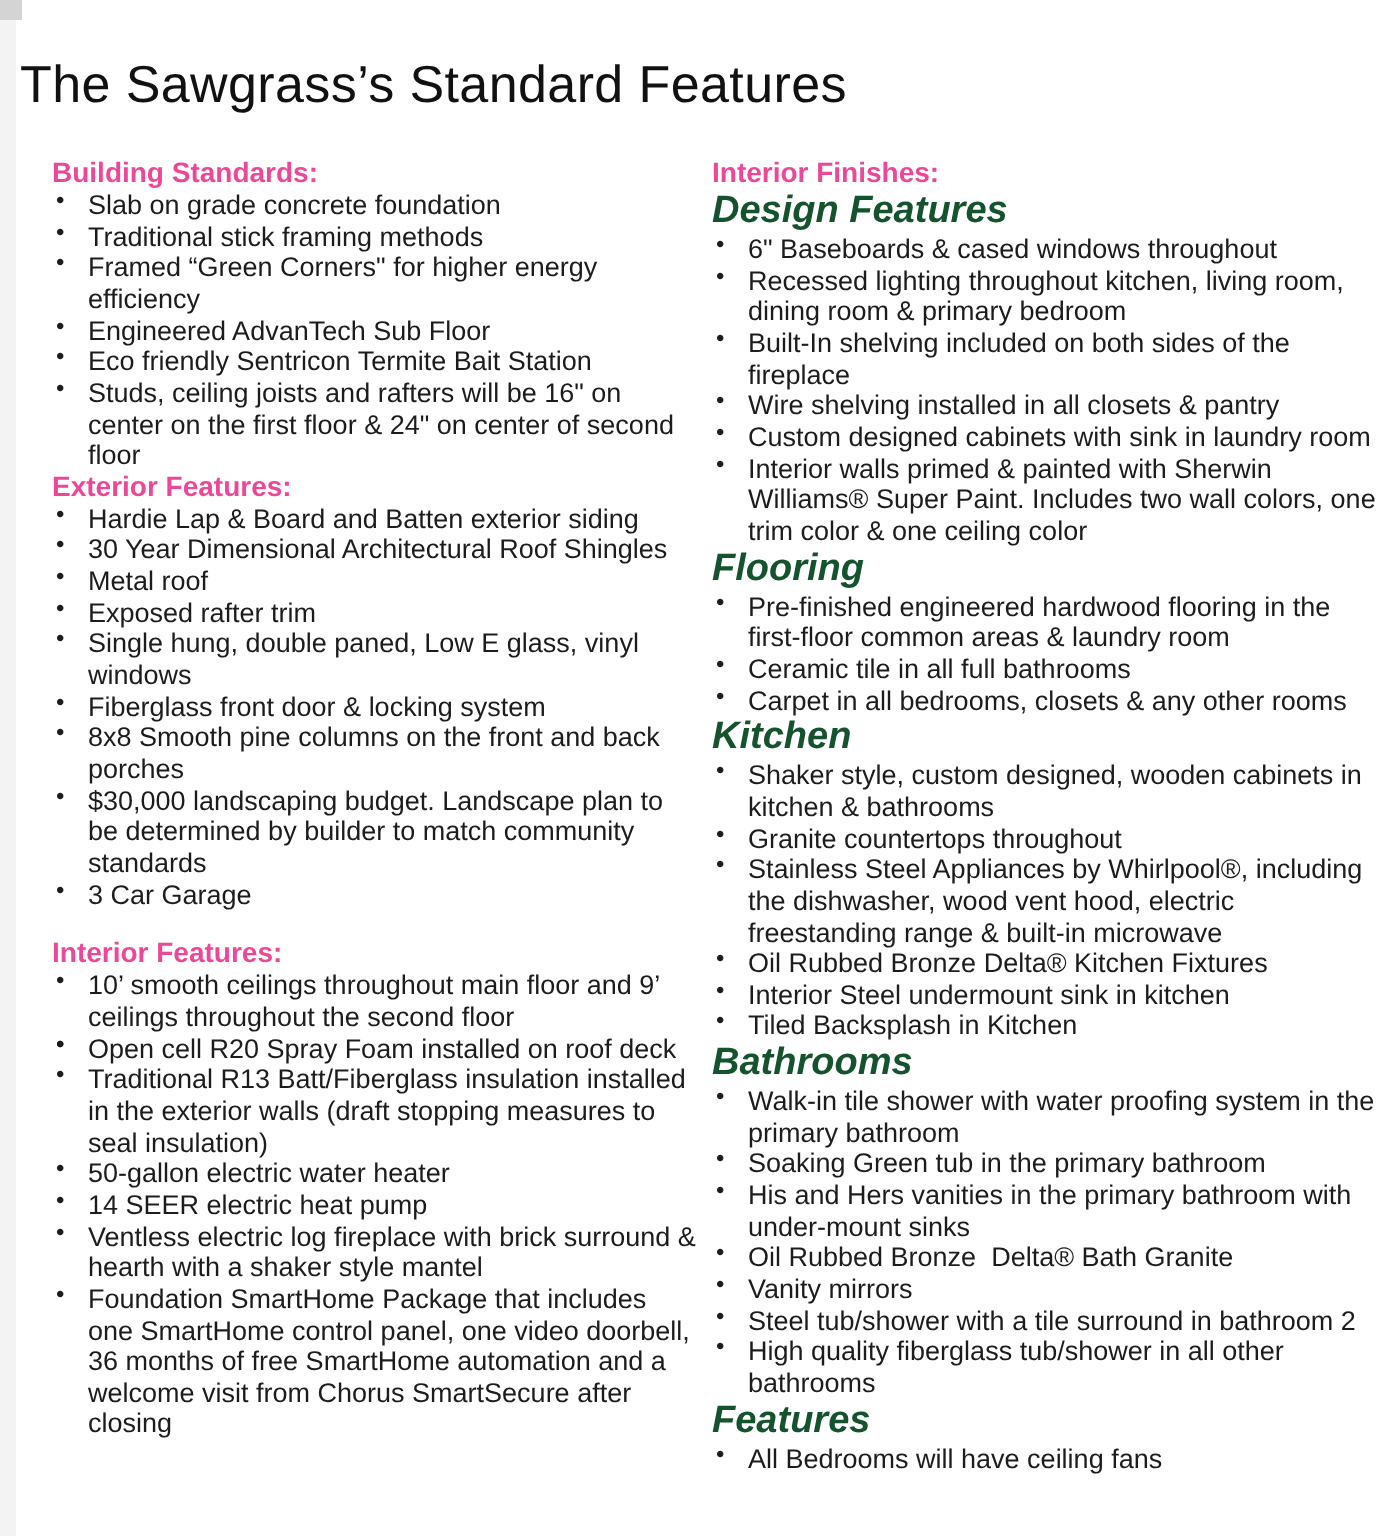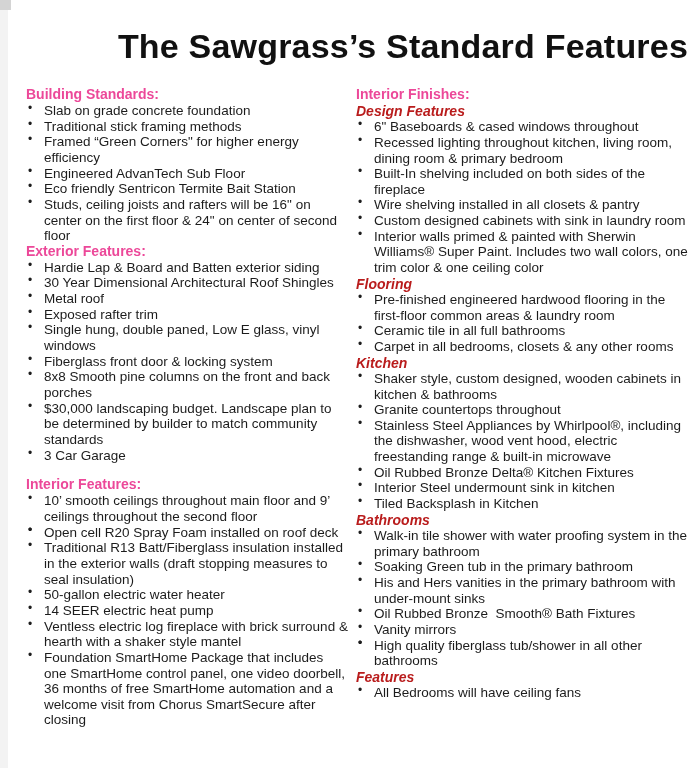--- a/index.html
+++ b/index.html
@@ -20,23 +20,23 @@
     background: #f3f3f3;
   }
   .scan-corner {
     position: absolute;
     left: 0; top: 0;
     width: 11px; height: 10px;
     background: #d4d4d4;
   }
   .doc-title {
     margin: 27px 10px 21px 10px;
-    text-align: right;
-    font-size: 34px;
-    font-weight: 700;
+    text-align: left;
+    font-size: 26px;
+    font-weight: 400;
     letter-spacing: 0.2px;
     color: #111111;
   }
   .columns {
     display: flex;
     padding-left: 26px;
     padding-right: 6px;
   }
   .column { box-sizing: border-box; }
   .column-left  { width: 330px; padding-right: 8px; }
@@ -45,25 +45,25 @@
   .section.gap-before { margin-top: 14px; }
   .section-heading {
     margin: 0;
     font-size: 14px;
     font-weight: 800;
     line-height: 1.14;
     color: #ec4899;
   }
   .subsection-heading {
     margin: 0;
-    font-size: 14px;
+    font-size: 19px;
     font-style: italic;
     font-weight: 600;
     line-height: 1.16;
-    color: #b91c1c;
+    color: #14532d;
   }
   .bullet-list {
     list-style: none;
     margin: 0;
     padding: 0;
   }
   .bullet-list li {
     position: relative;
     padding-left: 18px;
     font-size: 13.5px;
@@ -152,23 +152,23 @@
             <li><span class="bullet">•</span><span class="item-text">Stainless Steel Appliances by Whirlpool®, including the dishwasher, wood vent hood, electric freestanding range &amp; built-in microwave</span></li>
             <li><span class="bullet">•</span><span class="item-text">Oil Rubbed Bronze Delta® Kitchen Fixtures</span></li>
             <li><span class="bullet">•</span><span class="item-text">Interior Steel undermount sink in kitchen</span></li>
             <li><span class="bullet">•</span><span class="item-text">Tiled Backsplash in Kitchen</span></li>
           </ul>
           <h3 class="subsection-heading">Bathrooms</h3>
           <ul class="bullet-list">
             <li><span class="bullet">•</span><span class="item-text">Walk-in tile shower with water proofing system in the primary bathroom</span></li>
             <li><span class="bullet">•</span><span class="item-text">Soaking Green tub in the primary bathroom</span></li>
             <li><span class="bullet">•</span><span class="item-text">His and Hers vanities in the primary bathroom with under-mount sinks</span></li>
-            <li><span class="bullet">•</span><span class="item-text">Oil Rubbed Bronze  Smooth® Bath Fixtures</span></li>
+            <li><span class="bullet">•</span><span class="item-text">Oil Rubbed Bronze  Delta® Bath Granite</span></li>
             <li><span class="bullet">•</span><span class="item-text">Vanity mirrors</span></li>
-            <li><span class="bullet">•</span></li>
+            <li><span class="bullet">•</span><span class="item-text">Steel tub/shower with a tile surround in bathroom 2</span></li>
             <li><span class="bullet">•</span><span class="item-text">High quality fiberglass tub/shower in all other bathrooms</span></li>
           </ul>
           <h3 class="subsection-heading">Features</h3>
           <ul class="bullet-list">
             <li><span class="bullet">•</span><span class="item-text">All Bedrooms will have ceiling fans</span></li>
           </ul>
         </section>
       </div>
   </div>
 </div>

